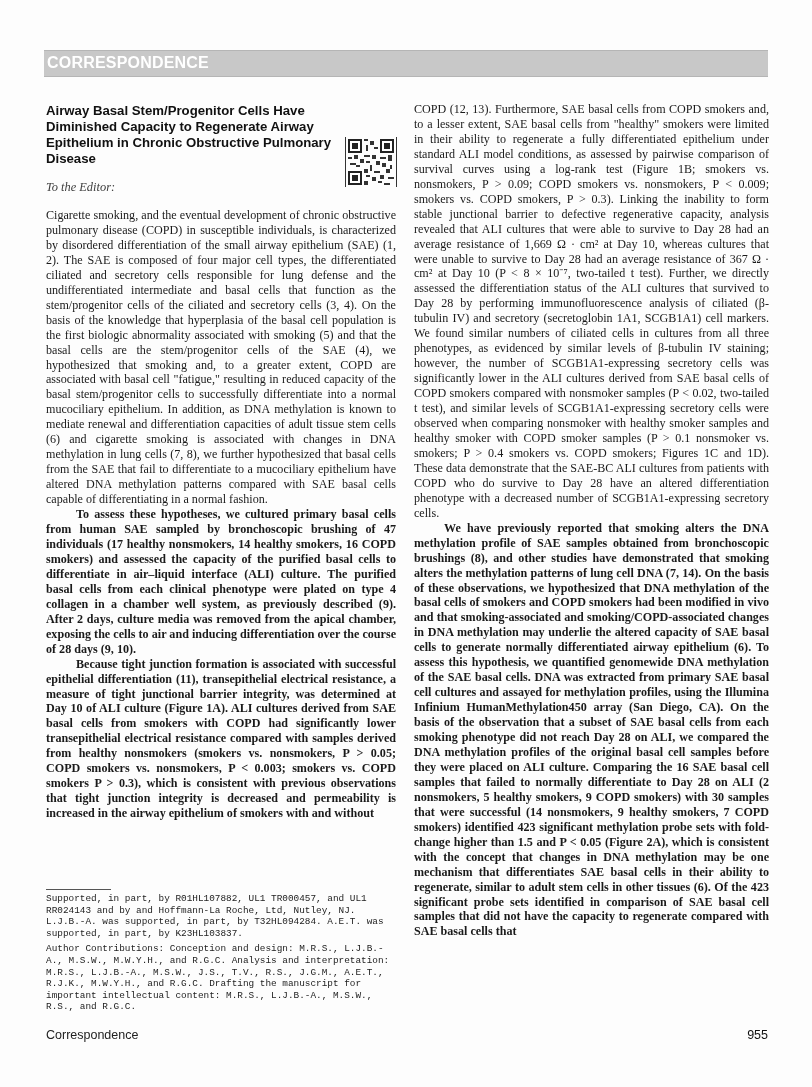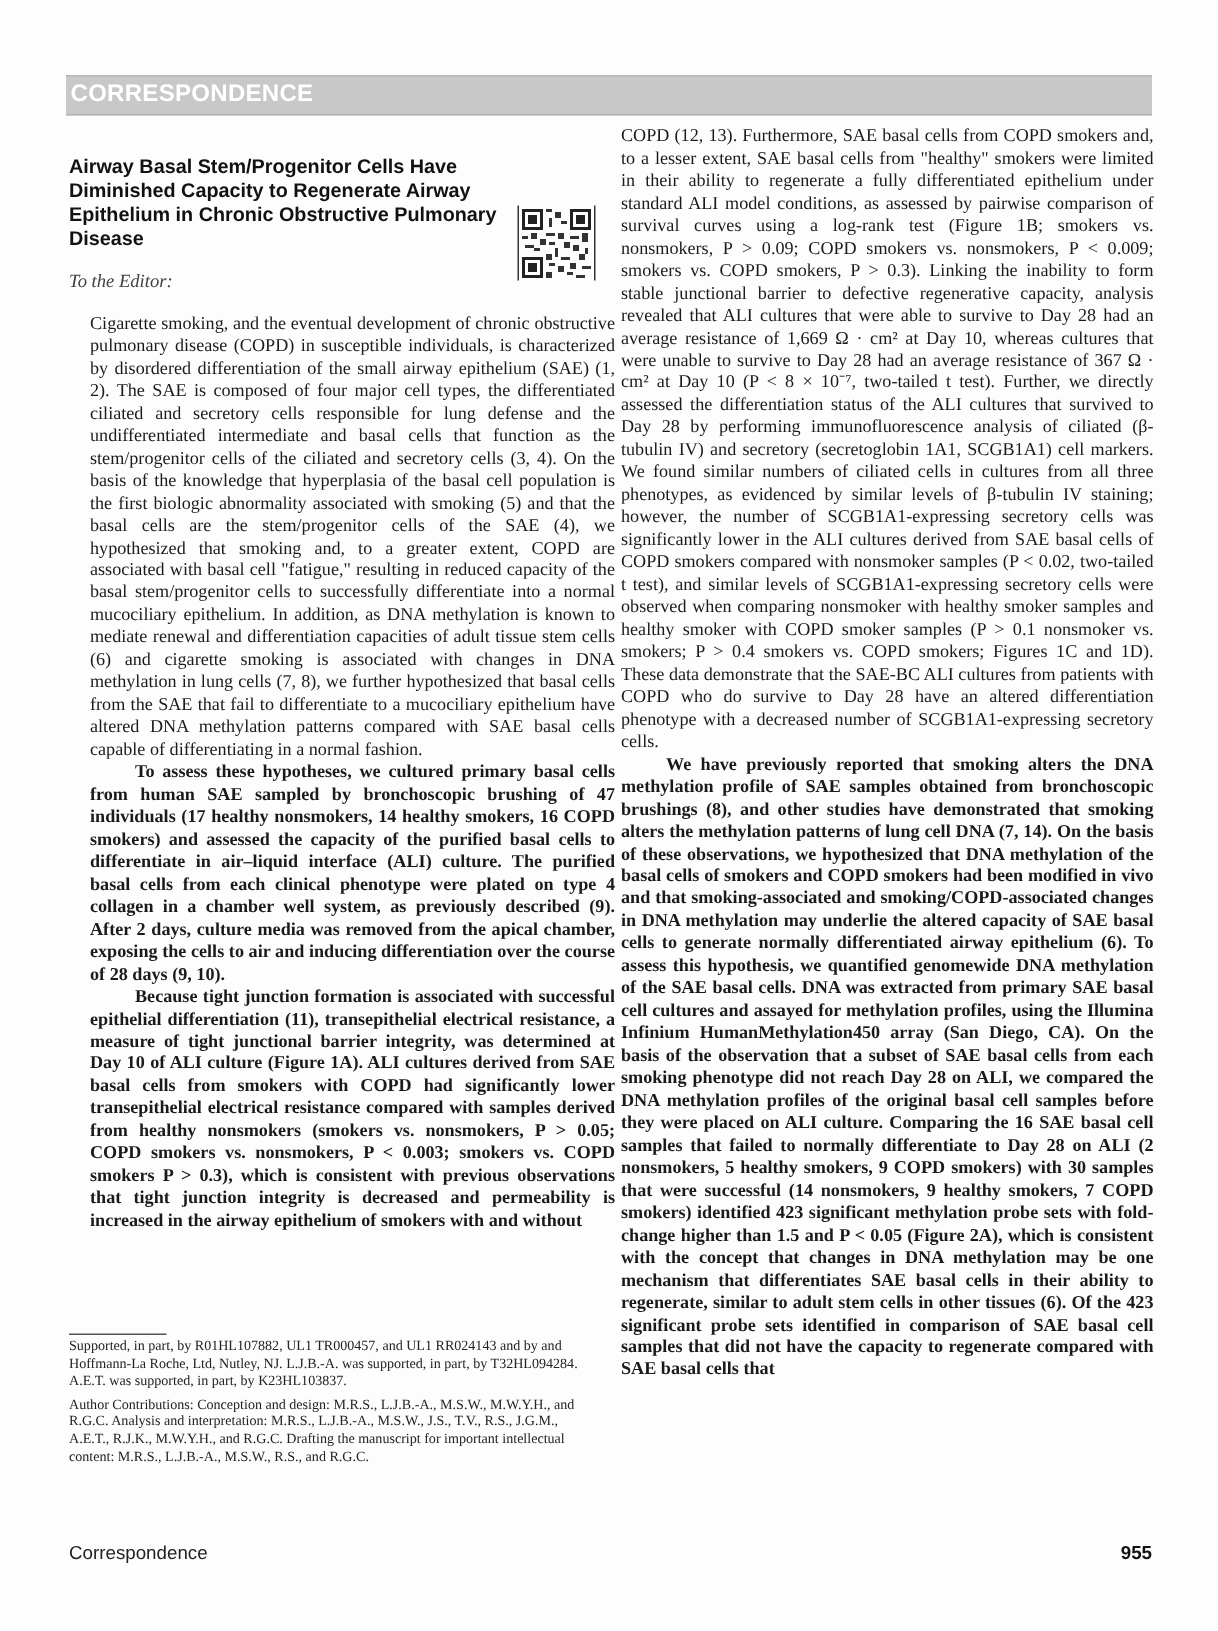--- a/index.html
+++ b/index.html
@@ -25,35 +25,35 @@
   .qr {
     position: absolute; left: 345px; top: 137px; width: 50px; height: 50px;
     border-left: 1px solid #333; border-right: 1px solid #333;
   }
   .col {
     position: absolute; font-family: "Liberation Serif", serif; font-size: 12.1px;
     line-height: 14.95px; color: #1a1a1a; text-align: justify;
   }
   .col p { margin: 0; }
   .col p.indent { text-indent: 30px; font-weight: bold; }
-  .col-left { left: 60px; top: 208px; width: 350px; }
-  .col-right { left: 414px; top: 83px; width: 355px; }
+  .col-left { left: 46px; top: 208px; width: 350px; }
+  .col-right { left: 414px; top: 102px; width: 355px; }
   .footnote-rule { position: absolute; left: 46px; top: 889px; width: 65px; height: 1px; background: #555; }
   .footnotes {
     position: absolute; left: 46px; top: 893px; width: 350px;
-    font-family: Liberation Serif, serif; font-size: 9.4px; line-height: 11.6px; color: #222;
+    font-family: Liberation Mono, monospace; font-size: 9.4px; line-height: 11.6px; color: #222;
   }
   .footnotes p { margin: 0 0 4px 0; }
   .footer-left {
     position: absolute; left: 46px; top: 1028px;
     font-family: "Liberation Sans", sans-serif; font-size: 12.5px; color: #222;
   }
   .footer-right {
     position: absolute; left: 740px; top: 1028px; width: 28px; text-align: right;
-    font-family: "Liberation Sans", sans-serif; font-weight: bold; font-size: 12.5px; color: #111;
+    font-family: "Liberation Sans", sans-serif; font-weight: normal; font-size: 12.5px; color: #111;
   }
 </style>
 </head>
 <body>
 
 <div class="header-bar">
   <span>CORRESPONDENCE</span>
 </div>
 
 <div class="title">Airway Basal Stem/Progenitor Cells Have Diminished Capacity to Regenerate Airway Epithelium in Chronic Obstructive Pulmonary Disease</div>

